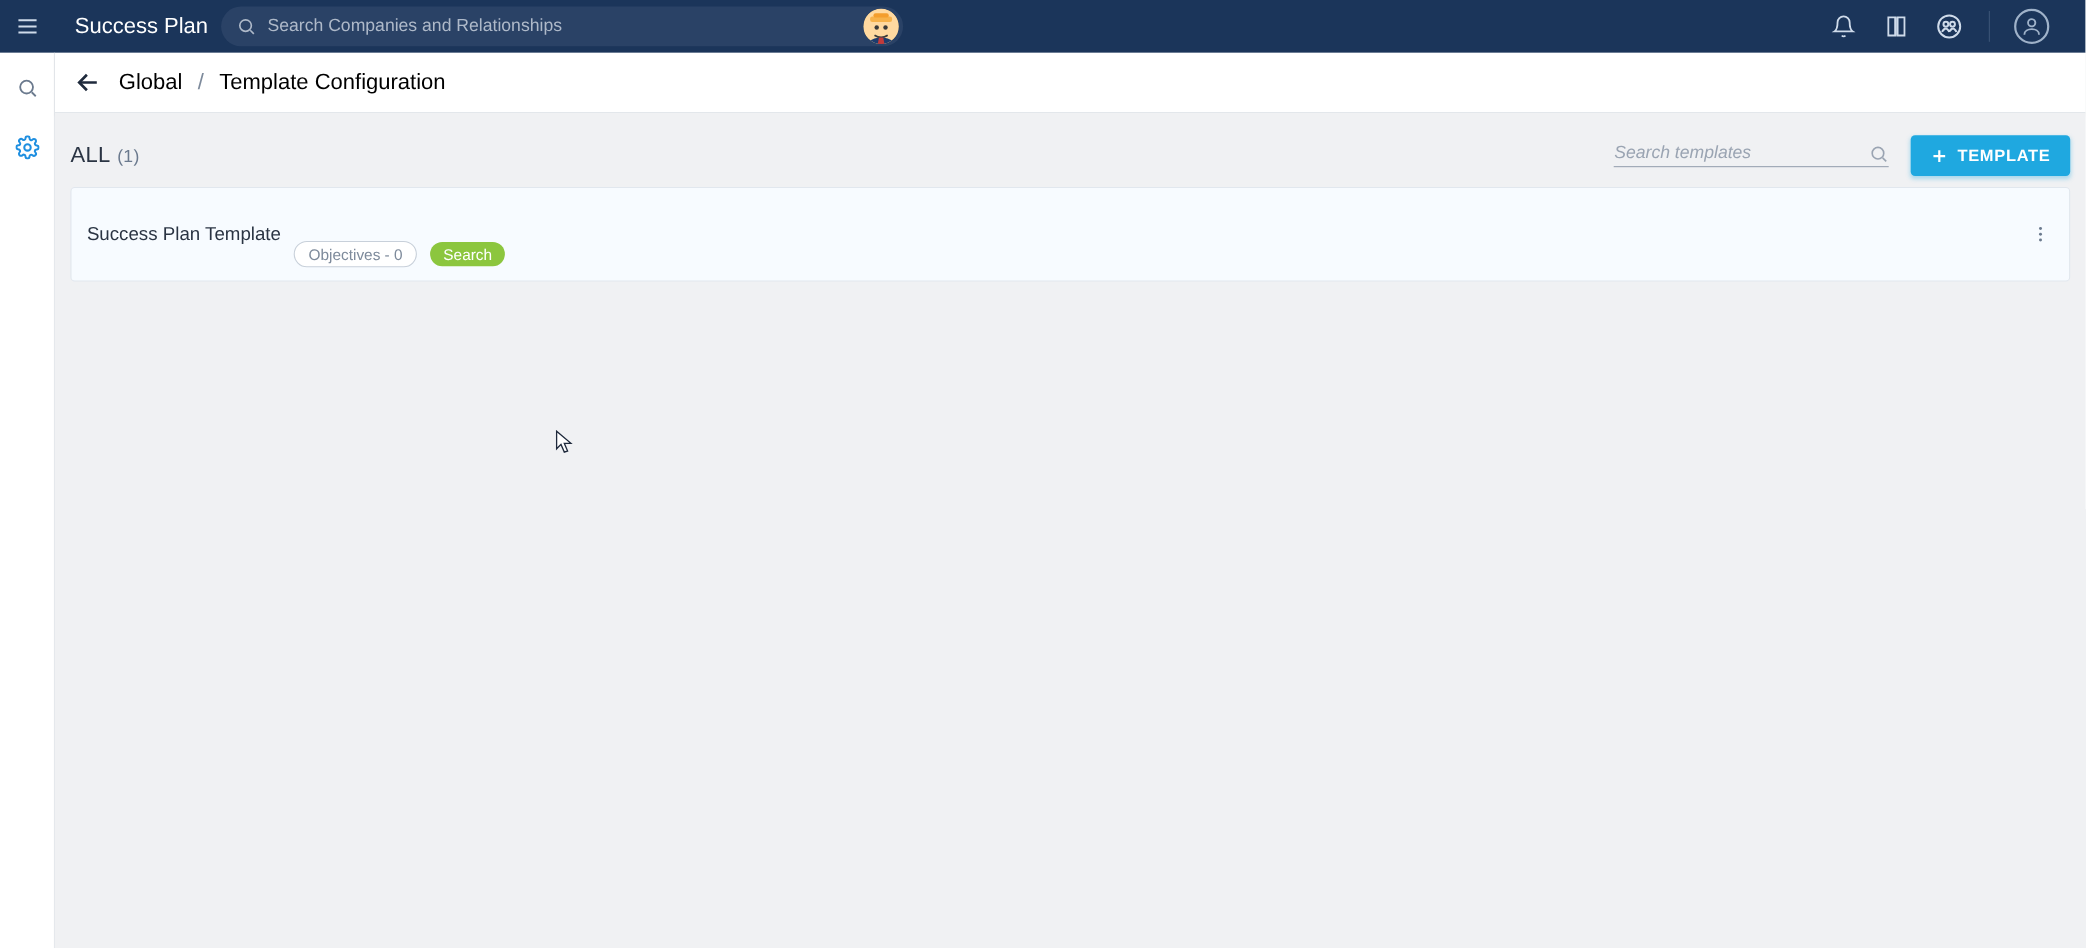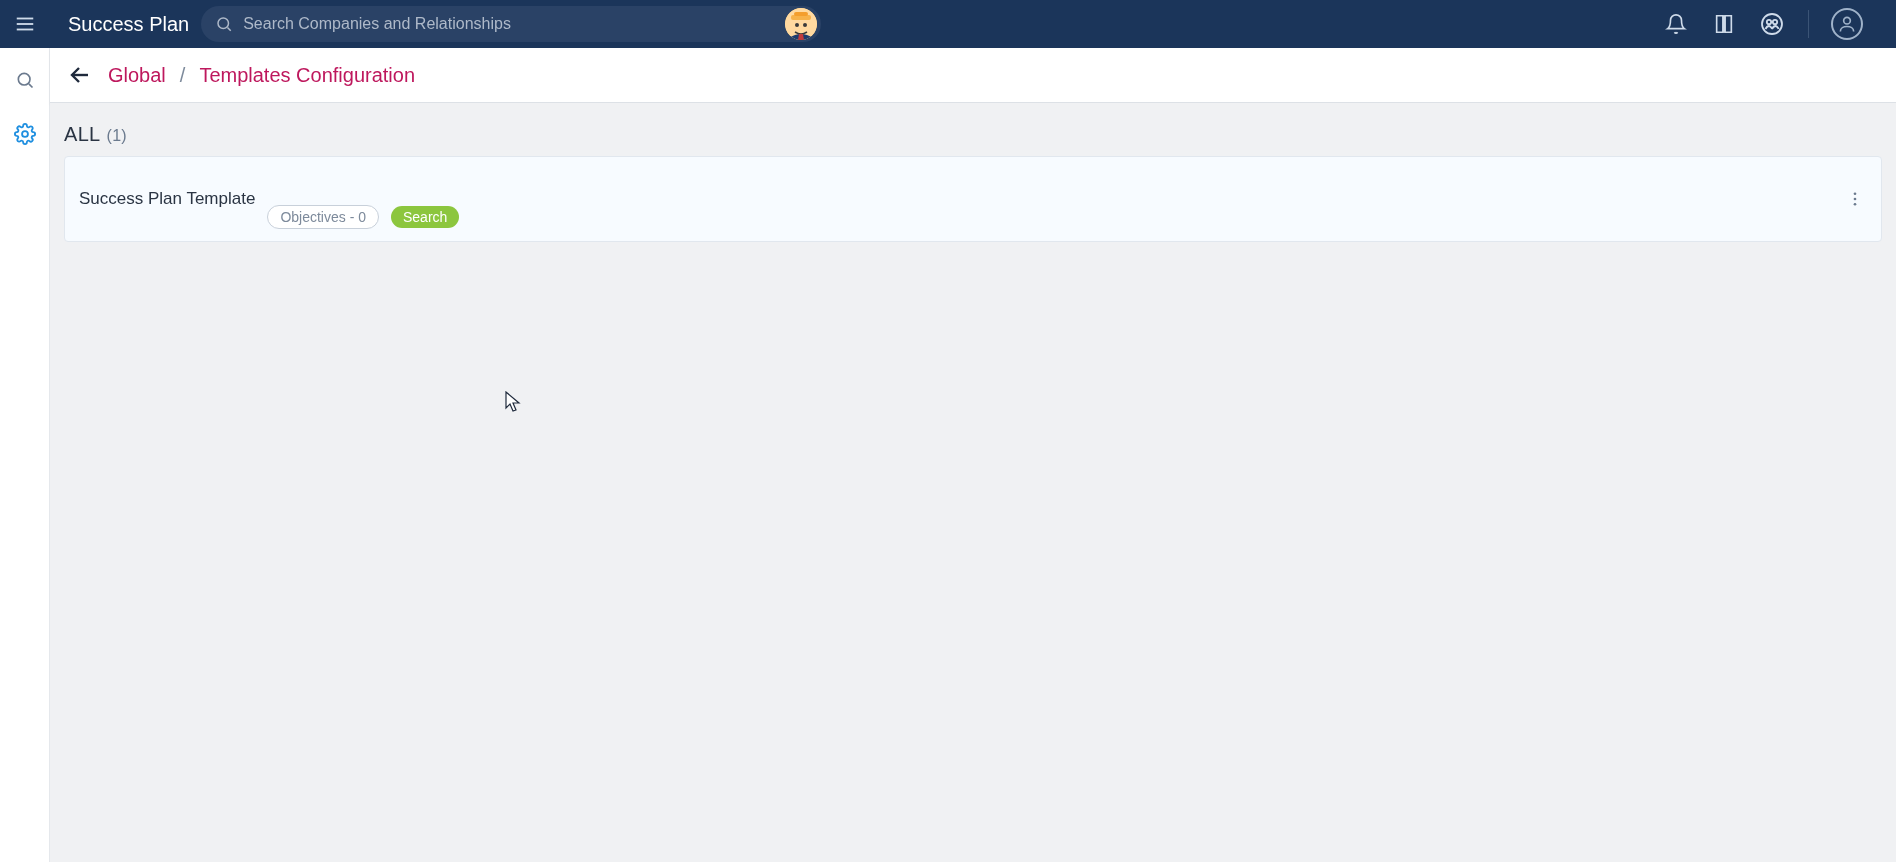--- a/index.html
+++ b/index.html
@@ -127,21 +127,21 @@
     padding: 0 16px;
     gap: 14px;
     box-shadow: 0 2px 3px rgba(0,0,0,0.04);
   }
   .back-btn {
     width: 28px; height: 28px;
     display: flex; align-items: center; justify-content: center;
     cursor: pointer;
     color: #1f2a3c;
   }
-  .crumb { font-size: 20px; color: #be185d; }
+  .crumb { font-size: 20px; color: #000000; }
   .crumb-sep { font-size: 20px; color: #7d8a9b; }
   .crumb-link { cursor: pointer; }
 
   .content {
     flex: 1;
     background: #f0f1f3;
     padding: 16px 14px 24px 14px;
     overflow: auto;
   }
   .content-header {
@@ -339,28 +339,46 @@
   <div class="main">
     <div class="breadcrumb-bar">
       <div class="back-btn">
         <svg width="24" height="24" viewBox="0 0 24 24" fill="none" stroke="currentColor" stroke-width="2.4">
           <line x1="20" y1="12" x2="4" y2="12"></line>
             <polyline points="11 5 4 12 11 19"></polyline>
         </svg>
       </div>
       <span class="crumb crumb-link">Global</span>
       <span class="crumb-sep">/</span>
-      <span class="crumb">Templates Configuration</span>
+      <span class="crumb">Template Configuration</span>
     </div>
 
     <div class="content content-wrap-rel">
       <div class="content-header">
         <div class="section-title">
           <span>ALL</span>
           <span class="count">(1)</span>
+        </div>
+        <div class="header-right">
+          <div class="template-search">
+            <input type="text" placeholder="Search templates" style="">
+            <span class="sicon">
+              <svg width="18" height="18" viewBox="0 0 24 24" fill="none" stroke="currentColor" stroke-width="2">
+                <circle cx="11" cy="11" r="7"></circle>
+                  <line x1="21" y1="21" x2="16.65" y2="16.65"></line>
+              </svg>
+            </span>
+          </div>
+          <button class="add-btn">
+            <svg width="16" height="16" viewBox="0 0 24 24" fill="none" stroke="currentColor" stroke-width="3">
+              <line x1="12" y1="4" x2="12" y2="20"></line>
+                <line x1="4" y1="12" x2="20" y2="12"></line>
+            </svg>
+            <span>TEMPLATE</span>
+          </button>
         </div>
       </div>
 
       <div class="card-list">
         <div class="template-row">
           <span class="row-title">Success Plan Template</span>
           <span class="pill pill-outline">Objectives - 0</span>
           <span class="pill pill-green">Search</span>
           <span class="row-spacer"></span>
           <span class="kebab">

